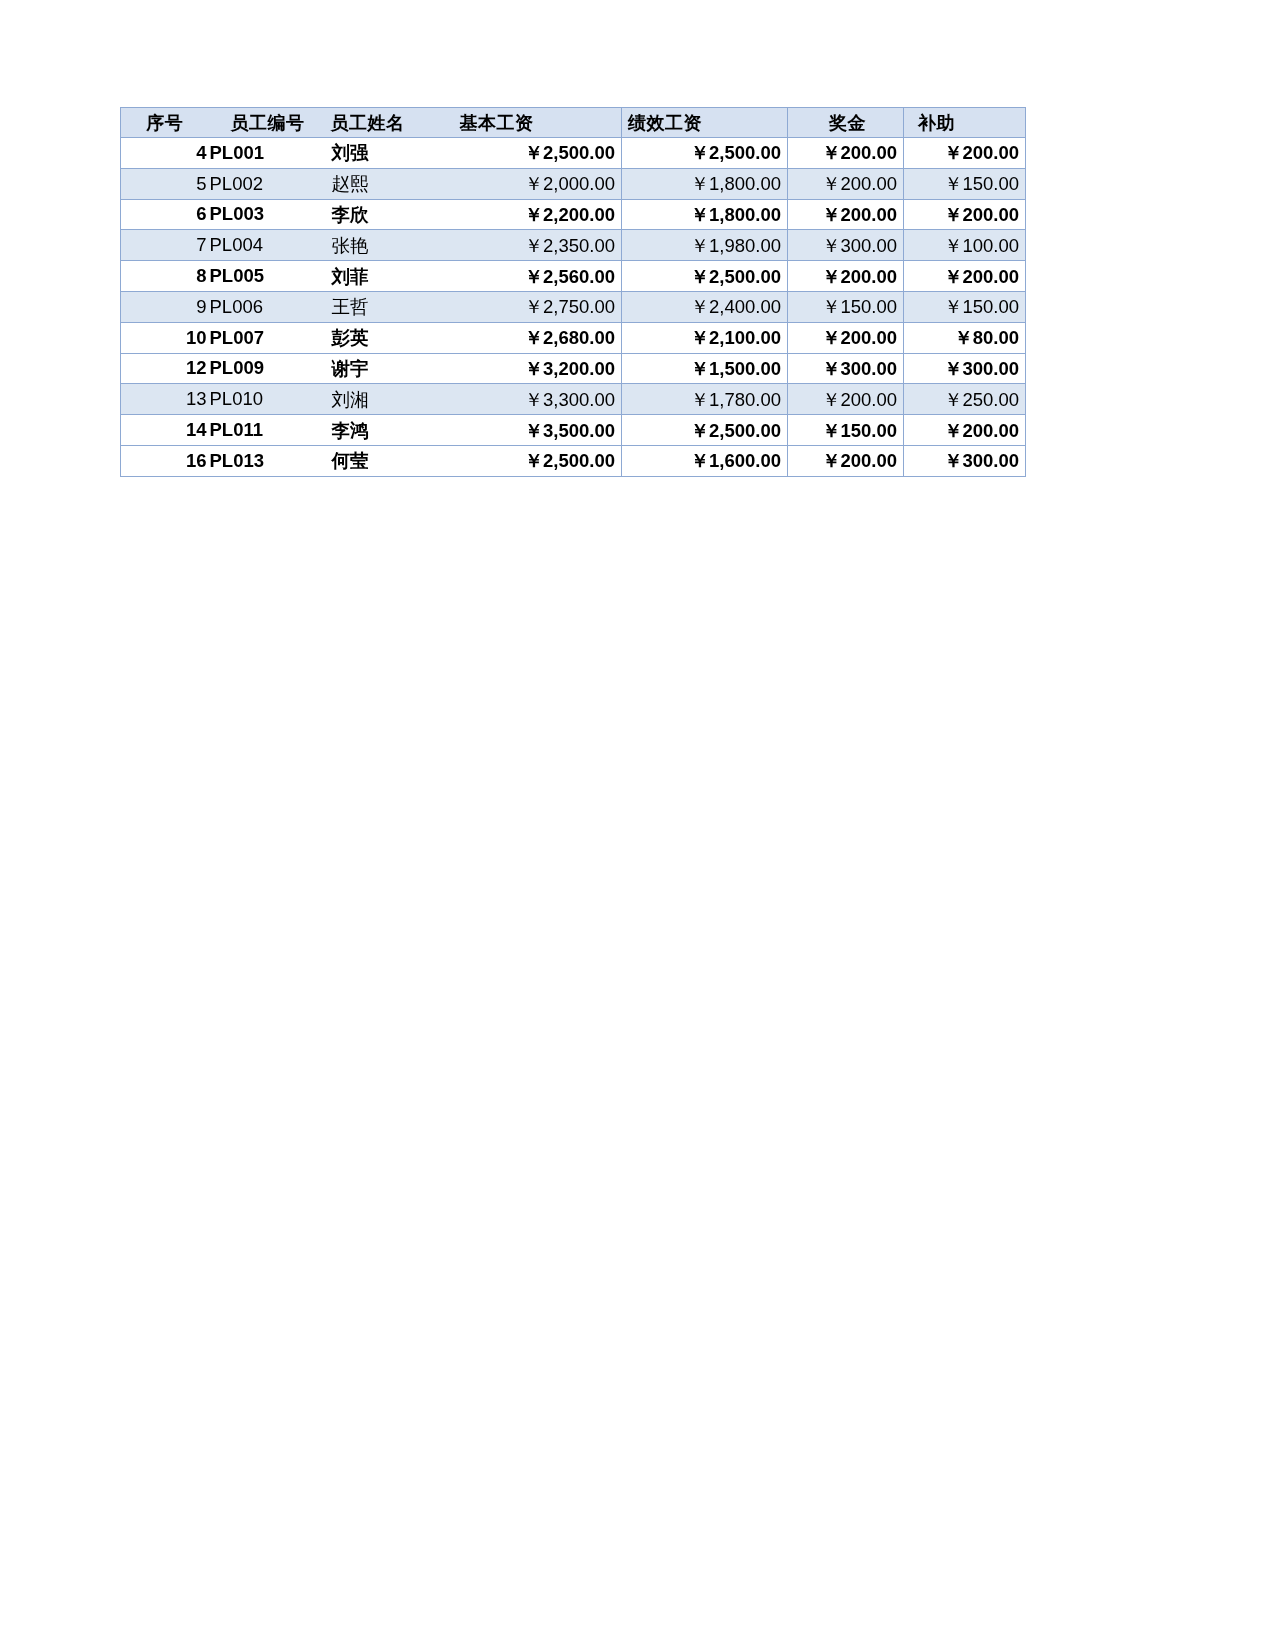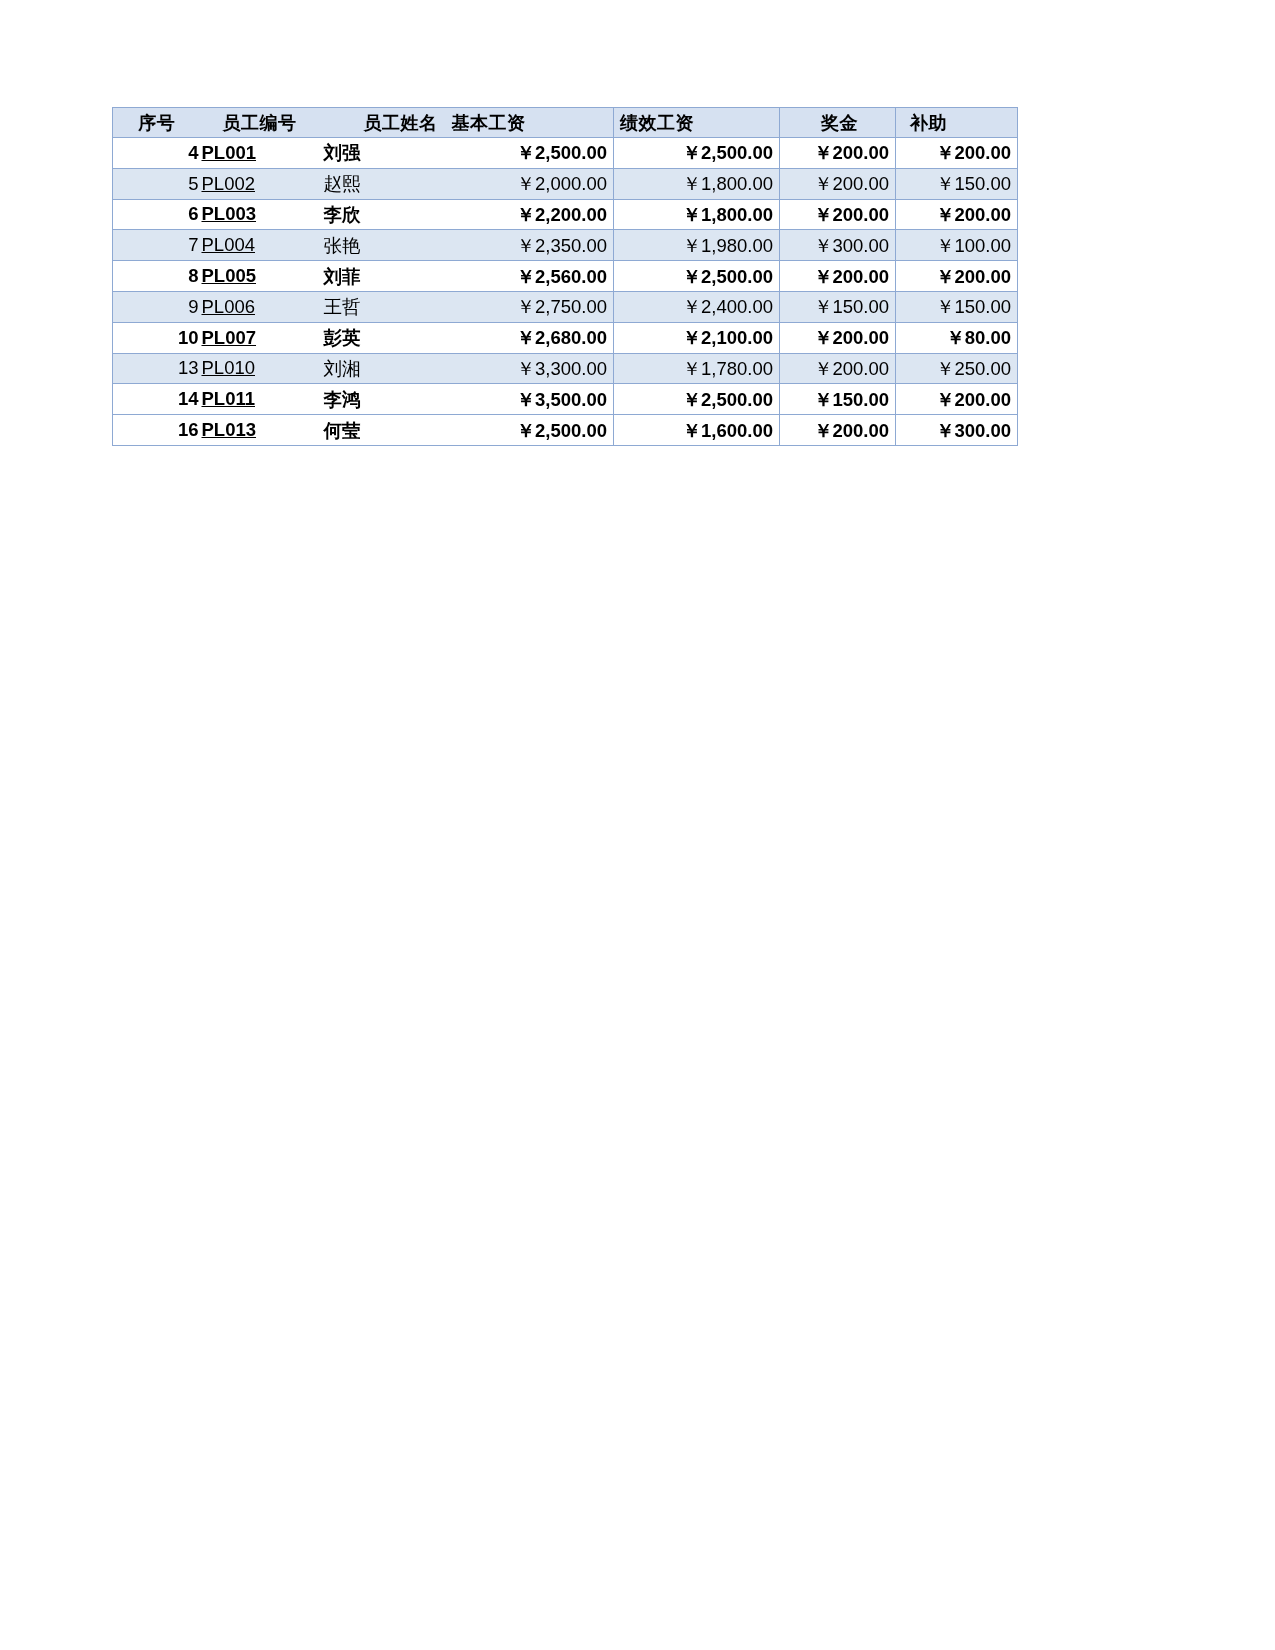--- a/index.html
+++ b/index.html
@@ -10,21 +10,21 @@
     background: #ffffff;
   }
 
   body {
     font-family: "Liberation Sans", sans-serif;
     position: relative;
   }
 
   #sheet {
     position: absolute;
-    left: 112px;
+    left: 120px;
     top: 107px;
     width: 905px;
   }
 
   table.salary-table {
     border-collapse: collapse;
     table-layout: fixed;
     width: 905px;
     font-size: 17.5px;
   }
@@ -49,21 +49,21 @@
     border-top: 1.5px solid #8ea9d3;
     border-bottom: 1.5px solid #8ea9d3;
     padding: 0 6px;
     vertical-align: middle;
     white-space: nowrap;
     letter-spacing: 0.5px;
   }
 
   thead th.h-seq   { text-align: center; }
   thead th.h-id    { text-align: center; }
-  thead th.h-name  { text-align: right;   padding-left: 4px; }
+  thead th.h-name  { text-align: left;   padding-left: 4px; }
   thead th.h-base  { text-align: left;   padding-left: 8px; }
   thead th.h-perf  { text-align: left;   border-left: 1.5px solid #8ea9d3; }
   thead th.h-bonus { text-align: center;   padding-left: 10px; border-left: 1.5px solid #8ea9d3; }
   thead th.h-subs  { text-align: left;   padding-left: 14px; border-left: 1.5px solid #8ea9d3; }
 
   
   tbody tr { height: 30.8px; }
 
   tbody td {
     border-bottom: 1.5px solid #8ea9d3;
@@ -77,21 +77,20 @@
   tbody tr.row-odd  td { background: #ffffff; font-weight: bold; }
   tbody tr.row-even td { background: #dce6f2; font-weight: normal; }
 
   td.cell-seq {
     text-align: right;
     padding-right: 2px;
   }
   td.cell-id {
     text-align: left;
     padding-left: 1px;
-    text-decoration: underline;
   }
   td.cell-name {
     text-align: left;
     padding-left: 5px;
     margin-left: 12px;
   }
   td.cell-money {
     text-align: right;
     padding-right: 6px;
   }
@@ -188,20 +187,29 @@
         </tr>
         <tr class="row-odd">
           <td class="cell-seq">10</td>
           <td class="cell-id">PL007</td>
           <td class="cell-name">彭英</td>
           <td class="cell-money cell-base">￥2,680.00</td>
           <td class="cell-money cell-perf">￥2,100.00</td>
           <td class="cell-money cell-bonus">￥200.00</td>
           <td class="cell-money cell-subs">￥80.00</td>
         </tr>
+        <tr class="row-odd">
+          <td class="cell-seq">12</td>
+          <td class="cell-id">PL009</td>
+          <td class="cell-name">谢宇</td>
+          <td class="cell-money cell-base">￥3,200.00</td>
+          <td class="cell-money cell-perf">￥1,500.00</td>
+          <td class="cell-money cell-bonus">￥300.00</td>
+          <td class="cell-money cell-subs">￥300.00</td>
+        </tr>
         <tr class="row-even">
           <td class="cell-seq">13</td>
           <td class="cell-id">PL010</td>
           <td class="cell-name">刘湘</td>
           <td class="cell-money cell-base">￥3,300.00</td>
           <td class="cell-money cell-perf">￥1,780.00</td>
           <td class="cell-money cell-bonus">￥200.00</td>
           <td class="cell-money cell-subs">￥250.00</td>
         </tr>
         <tr class="row-odd">

